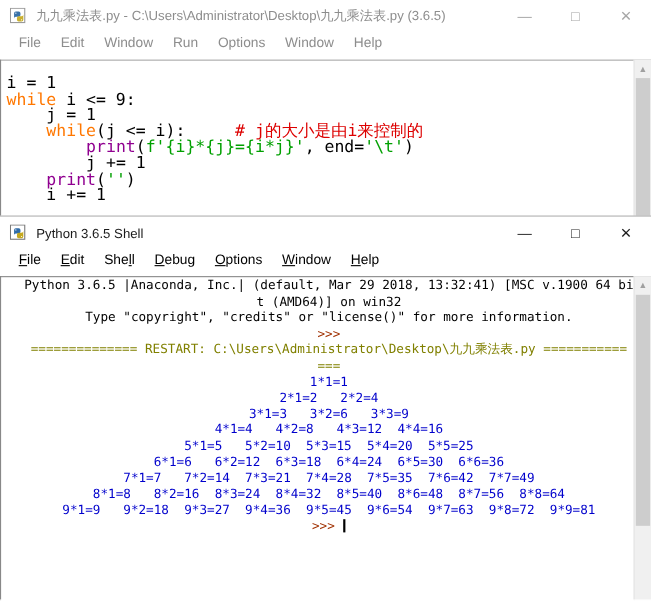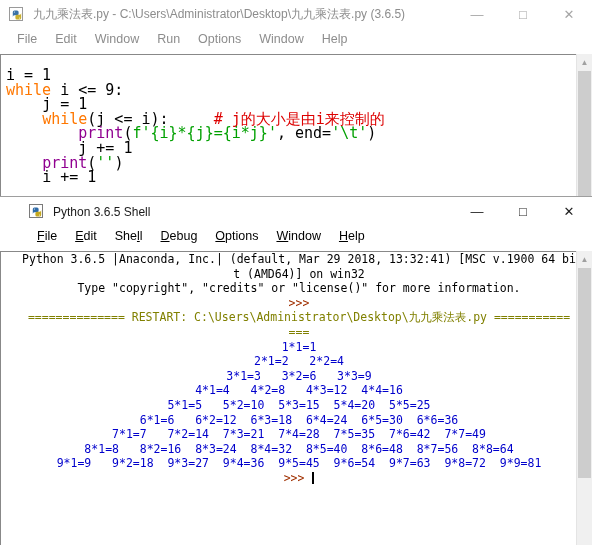--- a/index.html
+++ b/index.html
@@ -172,21 +172,20 @@
   #editor-window {
     left: 0; top: 0;
     width: 592px; height: 201px;
     border: 1px solid #d6d6d6;
     border-top: none; border-left: none; border-right: none;
   }
   #shell-window {
     left: 0; top: 196px;
     width: 592px; height: 350px;
     border-top: 1px solid #9e9e9e;
-    padding-left: 20px;
   }
 
   #editor-pane { top: 54px; bottom: 0; }
   #shell-pane  { top: 54px; bottom: 0; text-align: center; }
 
   .watermark {
     position: absolute;
     right: 24px;
     bottom: 12px;
     font-size: 13px;

